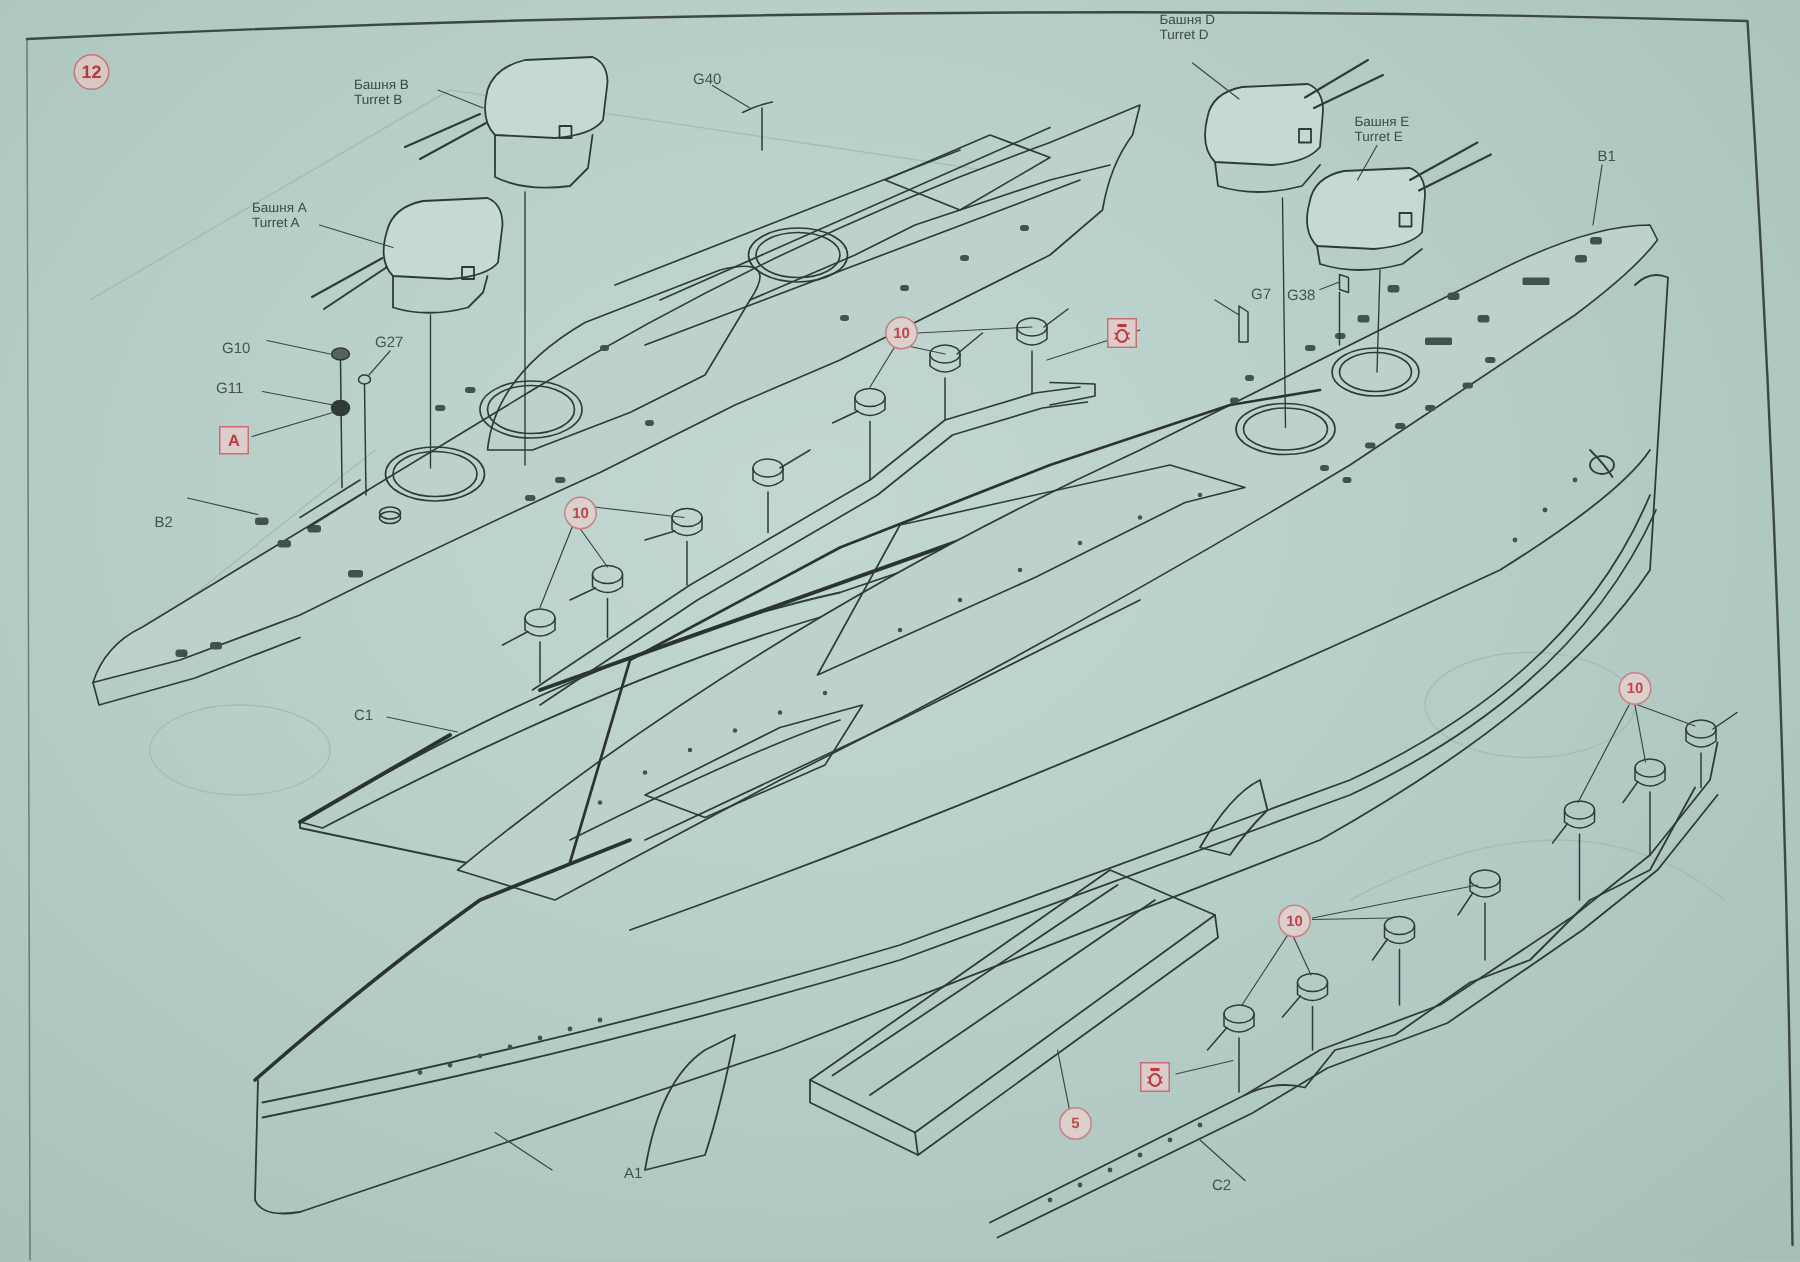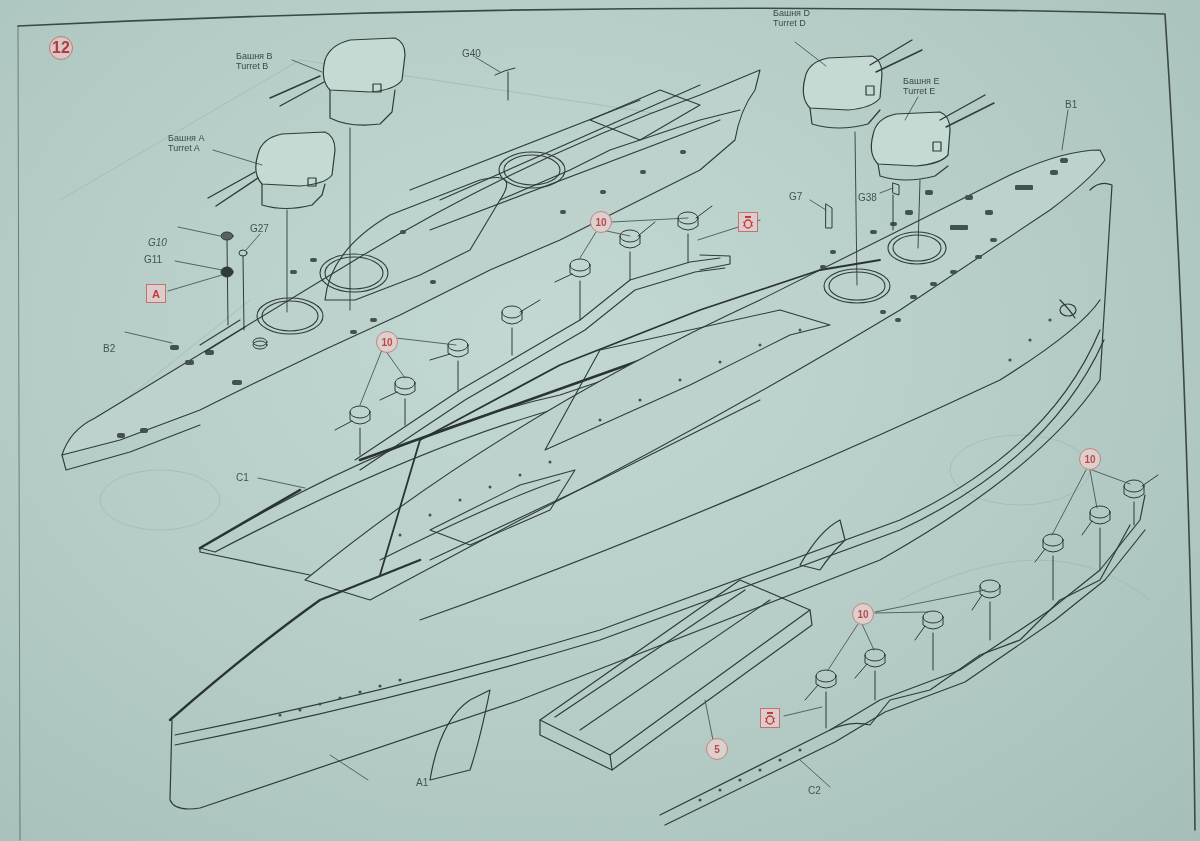--- a/index.html
+++ b/index.html
@@ -16,21 +16,21 @@
     position: absolute; left: 0; top: 0;
   }
   .lbl {
     position: absolute; font-size: 9px; color: #3b4a47; line-height: 10px;
     white-space: nowrap;
   }
   .lbl.part { font-size: 10px; color: #44524f; }
   .step-circle {
     position: absolute; width: 22px; height: 22px; border-radius: 50%;
     border: 1.5px solid #c4767a; background: #d7c8c4;
-    color: #b8383f; font-weight: bold; font-size: 16px;
+    color: #b8383f; font-weight: bold; font-size: 12px;
     display: flex; align-items: center; justify-content: center;
   }
   .ref-circle {
     position: absolute; width: 20px; height: 20px; border-radius: 50%;
     border: 1.5px solid #c98085; background: #dcd0cd;
     color: #c0464d; font-weight: bold; font-size: 10px;
     display: flex; align-items: center; justify-content: center;
   }
   .ref-box {
     position: absolute; width: 18px; height: 17px;
@@ -385,26 +385,26 @@
   <div class="lbl" style="left:773px; top:8px;">
     <div>Башня D</div>
     <div>Turret D</div>
   </div>
   <div class="lbl" style="left:903px; top:76px;">
     <div>Башня E</div>
     <div>Turret E</div>
   </div>
 
   <div class="lbl part" style="left:462px; top:49px;">G40</div>
-  <div class="lbl part" style="left:148px; top:238px;font-style:italic;">G10</div>
+  <div class="lbl part" style="left:148px; top:228px;">G10</div>
   <div class="lbl part" style="left:250px; top:224px;">G27</div>
   <div class="lbl part" style="left:144px; top:255px;">G11</div>
   <div class="lbl part" style="left:103px; top:326px;margin-top:18px;">B2</div>
   <div class="lbl part" style="left:1065px; top:100px;">B1</div>
-  <div class="lbl part" style="left:789px; top:192px;">G7</div>
+  <div class="lbl part" style="left:834px; top:192px;">G7</div>
   <div class="lbl part" style="left:858px; top:193px;">G38</div>
   <div class="lbl part" style="left:236px; top:473px;">C1</div>
   <div class="lbl part" style="left:373px; top:778px;margin-left:43px;">A1</div>
   <div class="lbl part" style="left:808px; top:786px;">C2</div>
 
   <div class="ref-box" style="left:146px; top:284px;">
     <span>A</span>
   </div>
 
   <div class="ref-circle" style="left:590px; top:211px;">

